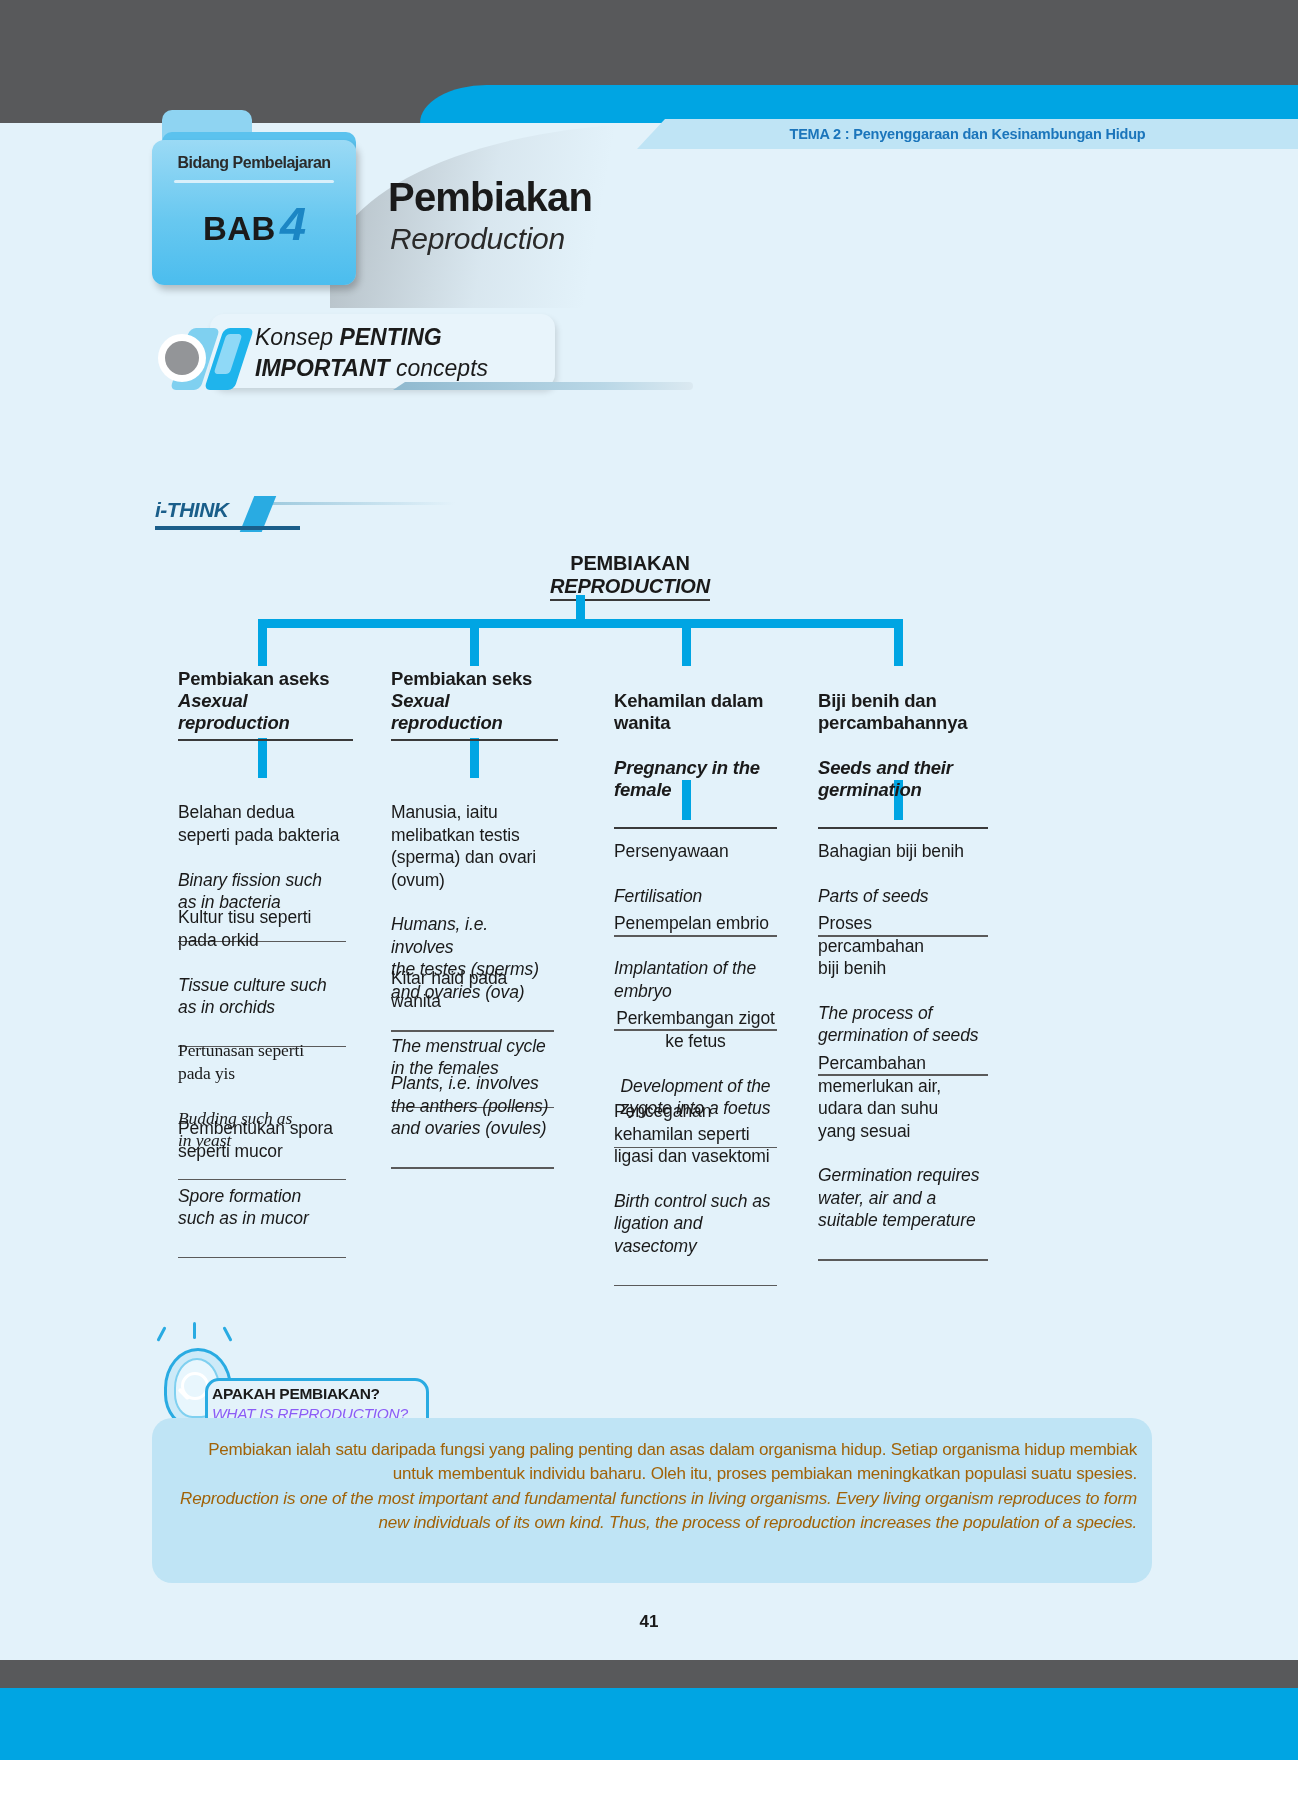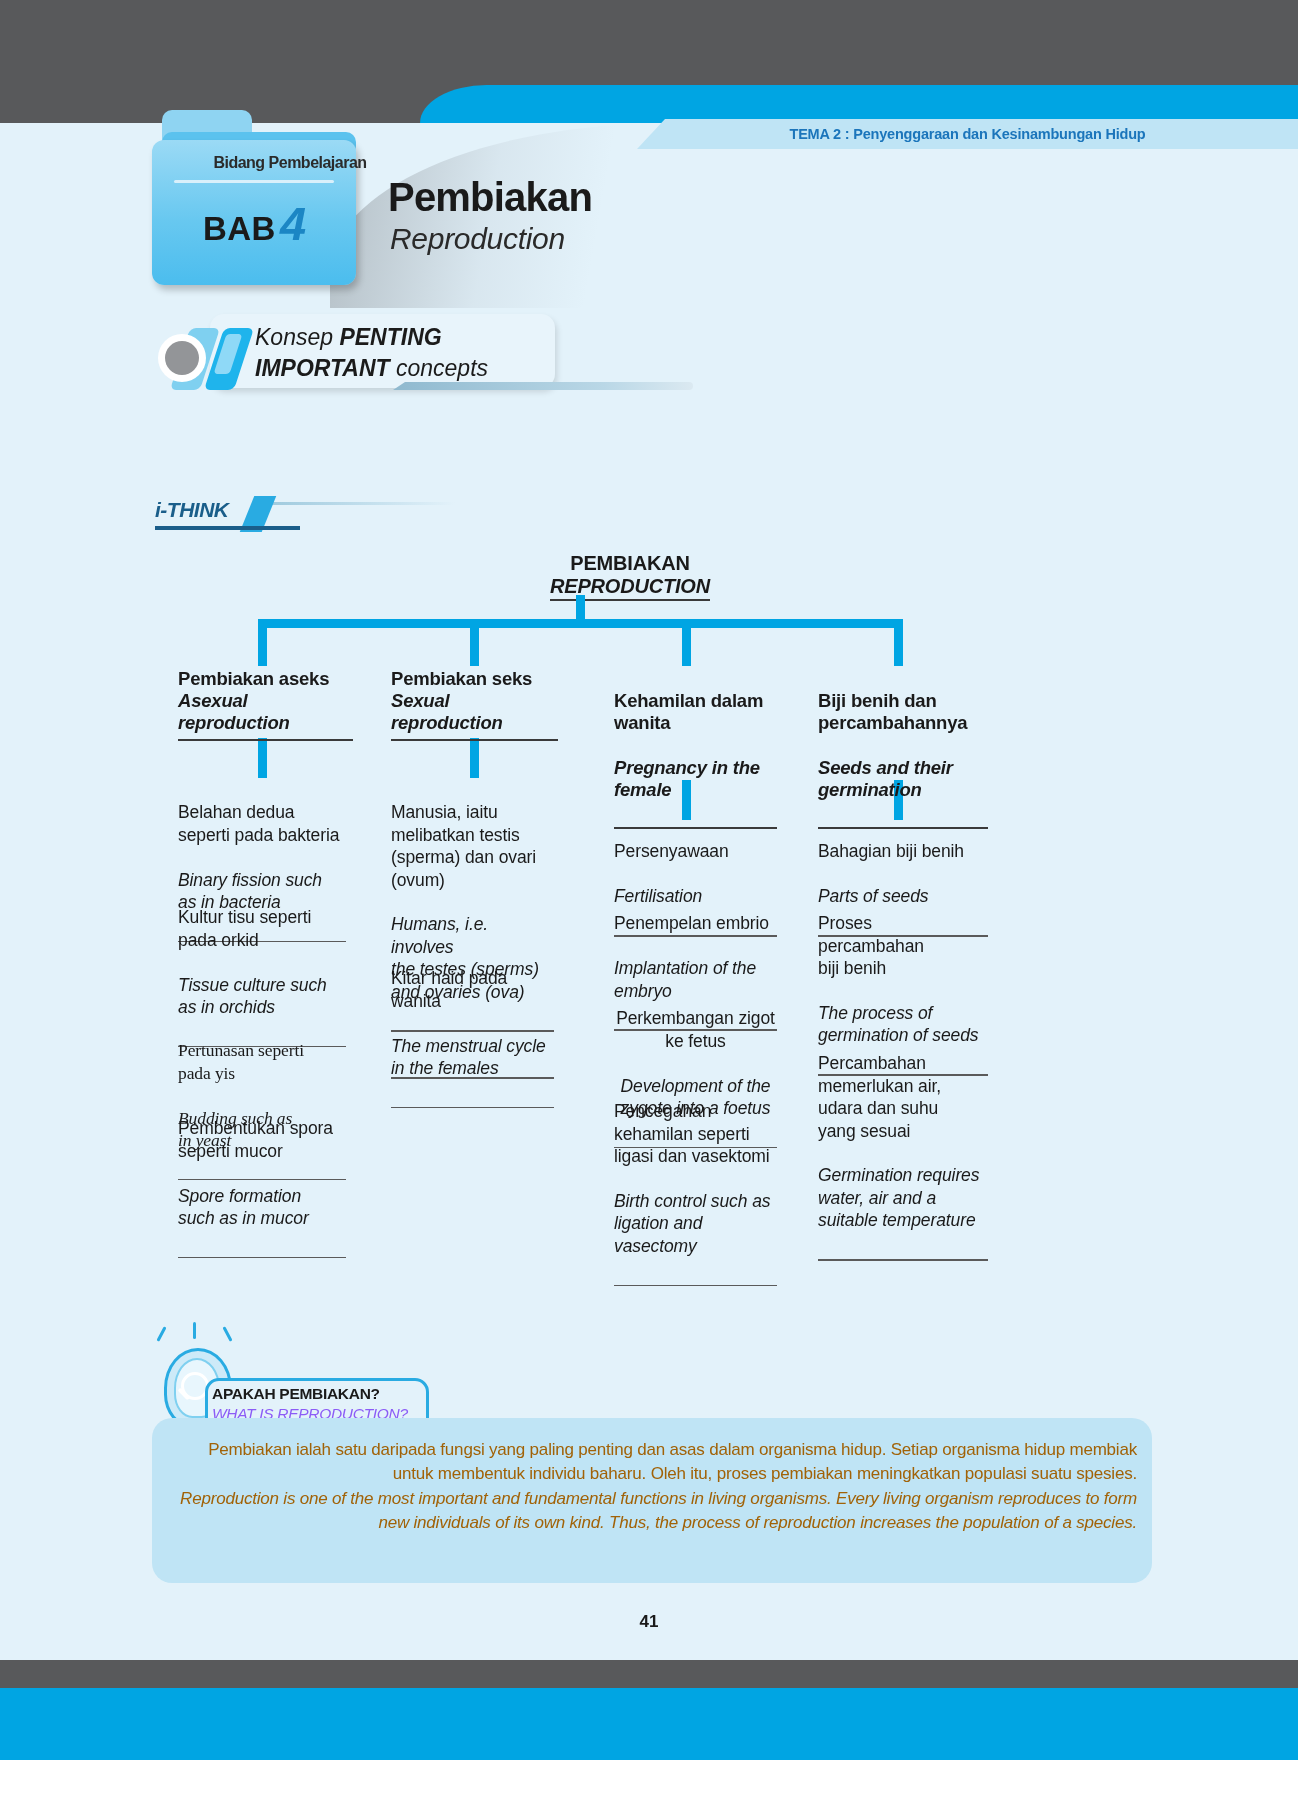--- a/index.html
+++ b/index.html
@@ -103,21 +103,20 @@
   }
   .folder-label {
     position: absolute;
     left: 0; top: 44px;
     width: 204px;
     text-align: center;
     color: #2b2b2b;
     font-size: 16px;
     font-weight: bold;
     letter-spacing: -0.5px;
-    padding-left: 36px;
   }
   .folder-rule {
     position: absolute;
     left: 22px; top: 70px;
     width: 160px; height: 3px;
     background: #d9f0fb;
     border-radius: 2px;
   }
   .folder-bab {
     position: absolute;
@@ -534,20 +533,23 @@
     <div class="rule"></div>
   </div>
   <div class="item" style="left:391px; top:945px; width:163px; white-space:pre-line;">
     <span class="ms">Kitar haid pada
 wanita</span>
     <span class="en">The menstrual cycle
 in the females</span>
     <div class="rule"></div>
   </div>
   <div class="item" style="left:391px; top:1050px; width:163px; white-space:pre-line;">
+    <span class="en">Plants, i.e. involves
+the anthers (pollens)
+and ovaries (ovules)</span>
     <div class="rule"></div>
   </div>
 
   <div class="item" style="left:614px; top:818px; width:163px; white-space:pre-line;">
     <span class="ms">Persenyawaan</span>
     <span class="en">Fertilisation</span>
     <div class="rule"></div>
   </div>
   <div class="item" style="left:614px; top:890px; width:163px; white-space:pre-line;">
     <span class="ms">Penempelan embrio</span>

